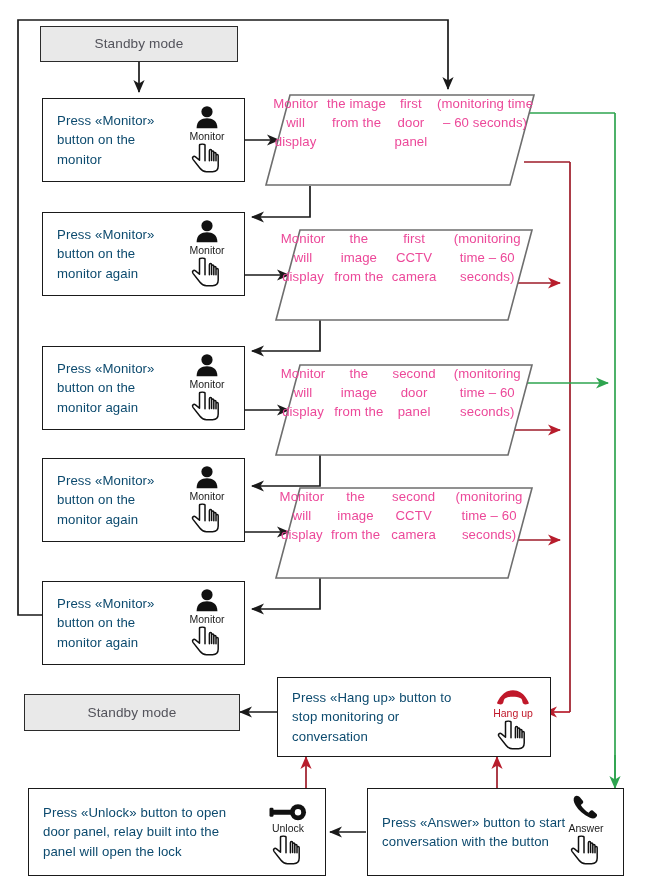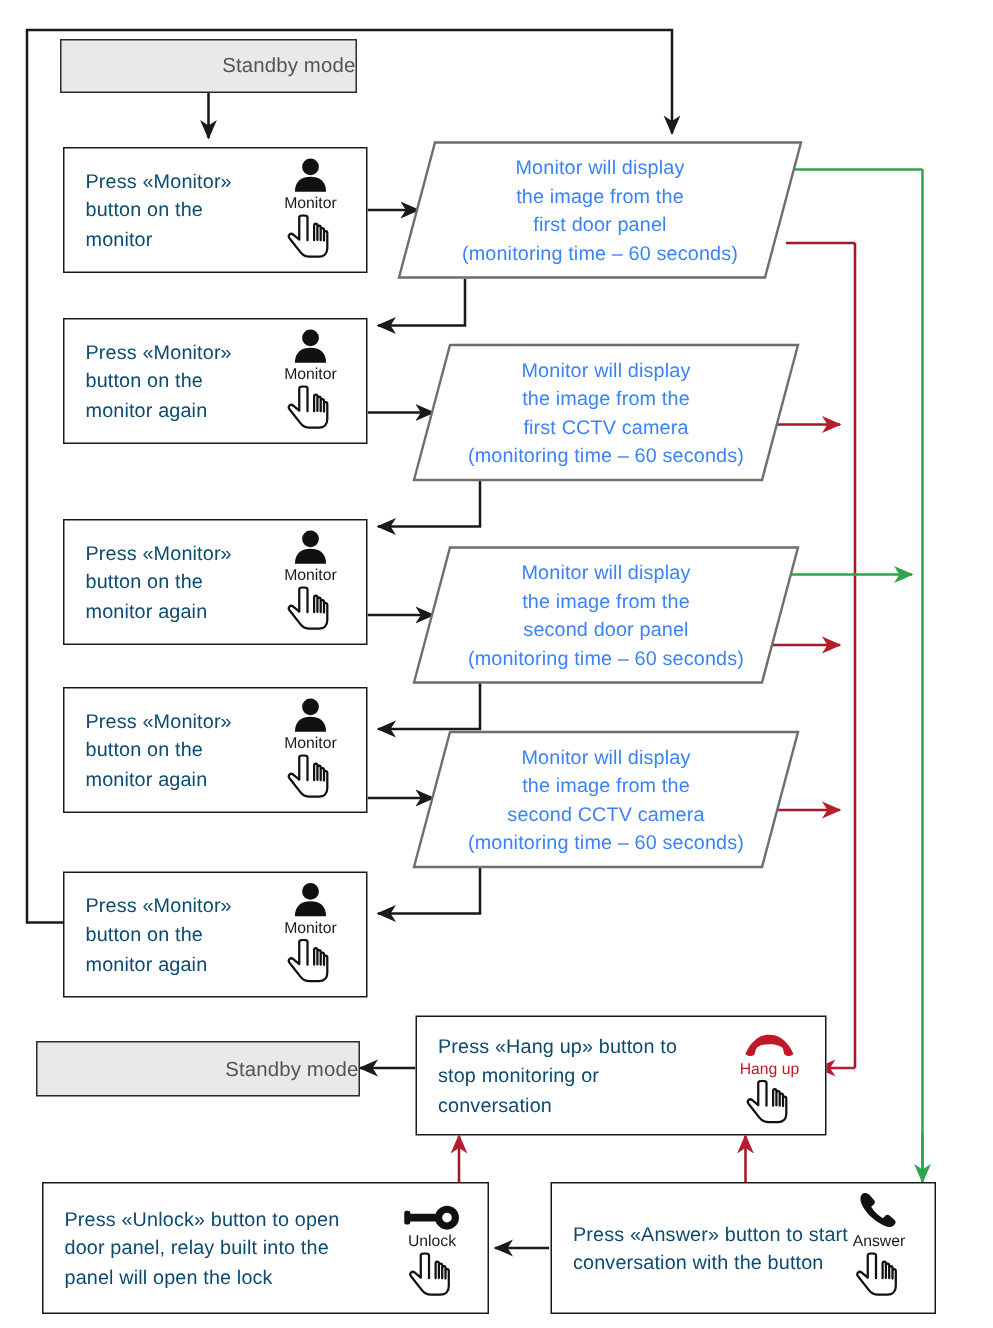--- a/index.html
+++ b/index.html
@@ -7,21 +7,21 @@
   #stage{position:relative;width:662px;height:885px;background:#fff;overflow:hidden;}
   .node{position:absolute;box-sizing:border-box;}
 
   
   .box{
     border:1.5px solid #1a1a1a;
     background:#ffffff;
     display:flex;
     align-items:center;
   }
-  .box.gray{background:#e9e9e9;border:1.5px solid #2b2b2b;justify-content:flex-end;}
+  .box.gray{background:#e9e9e9;border:1.5px solid #2b2b2b;justify-content:center;}
   .box .txt{
     color:#0c4a6e;
     font-size:13.2px;
     line-height:1.45;
     padding-left:14px;
     padding-right:4px;
     letter-spacing:0.1px;
   }
   .box.gray .txt{padding:0;text-align:center;color:#53535b;font-size:13.6px;}
 
@@ -49,23 +49,23 @@
   .iconcell .hand{margin-top:1px;}
 
   
   .para{
     position:absolute;
   }
   .para svg.pbord{position:absolute;inset:0;overflow:visible;}
   .para .ptxt{
     position:relative;
     width:100%;height:100%;
-    display:flex;flex-direction:column;
+    display:flex;flex-direction:row;
     justify-content:center;
-    color:#3b82f6;
+    color:#ec4899;
     font-size:13.2px;
     line-height:1.44;
     text-align:center;
     letter-spacing:0.1px;
   }
 
   svg.wires{position:absolute;left:0;top:0;width:662px;height:885px;overflow:visible;pointer-events:none;}
 </style>
 </head>
 <body>

